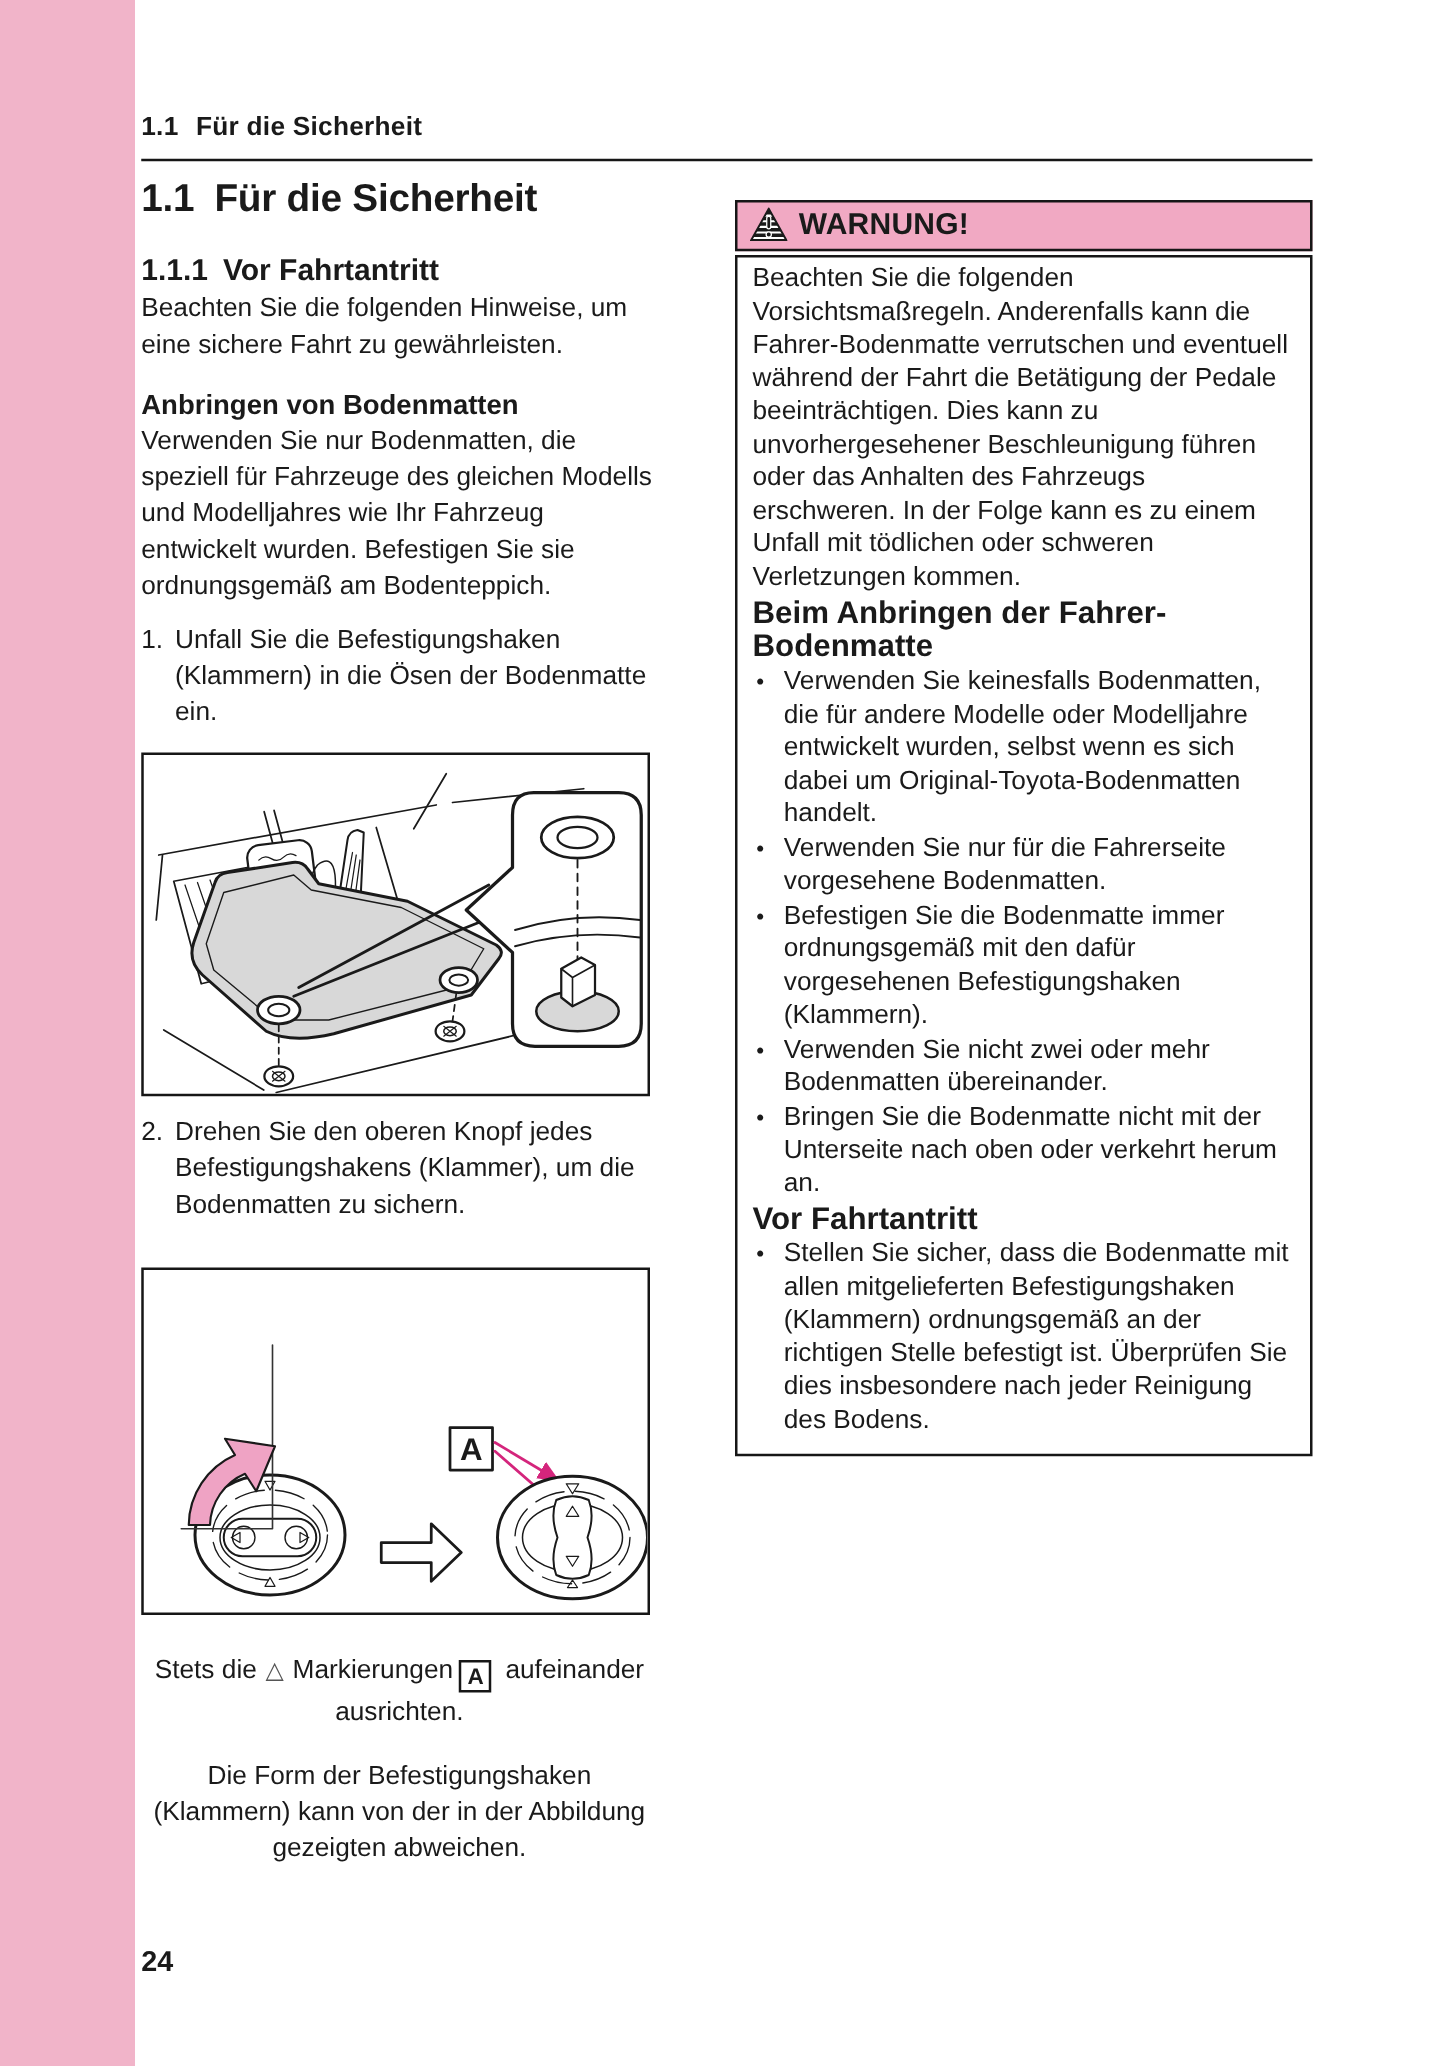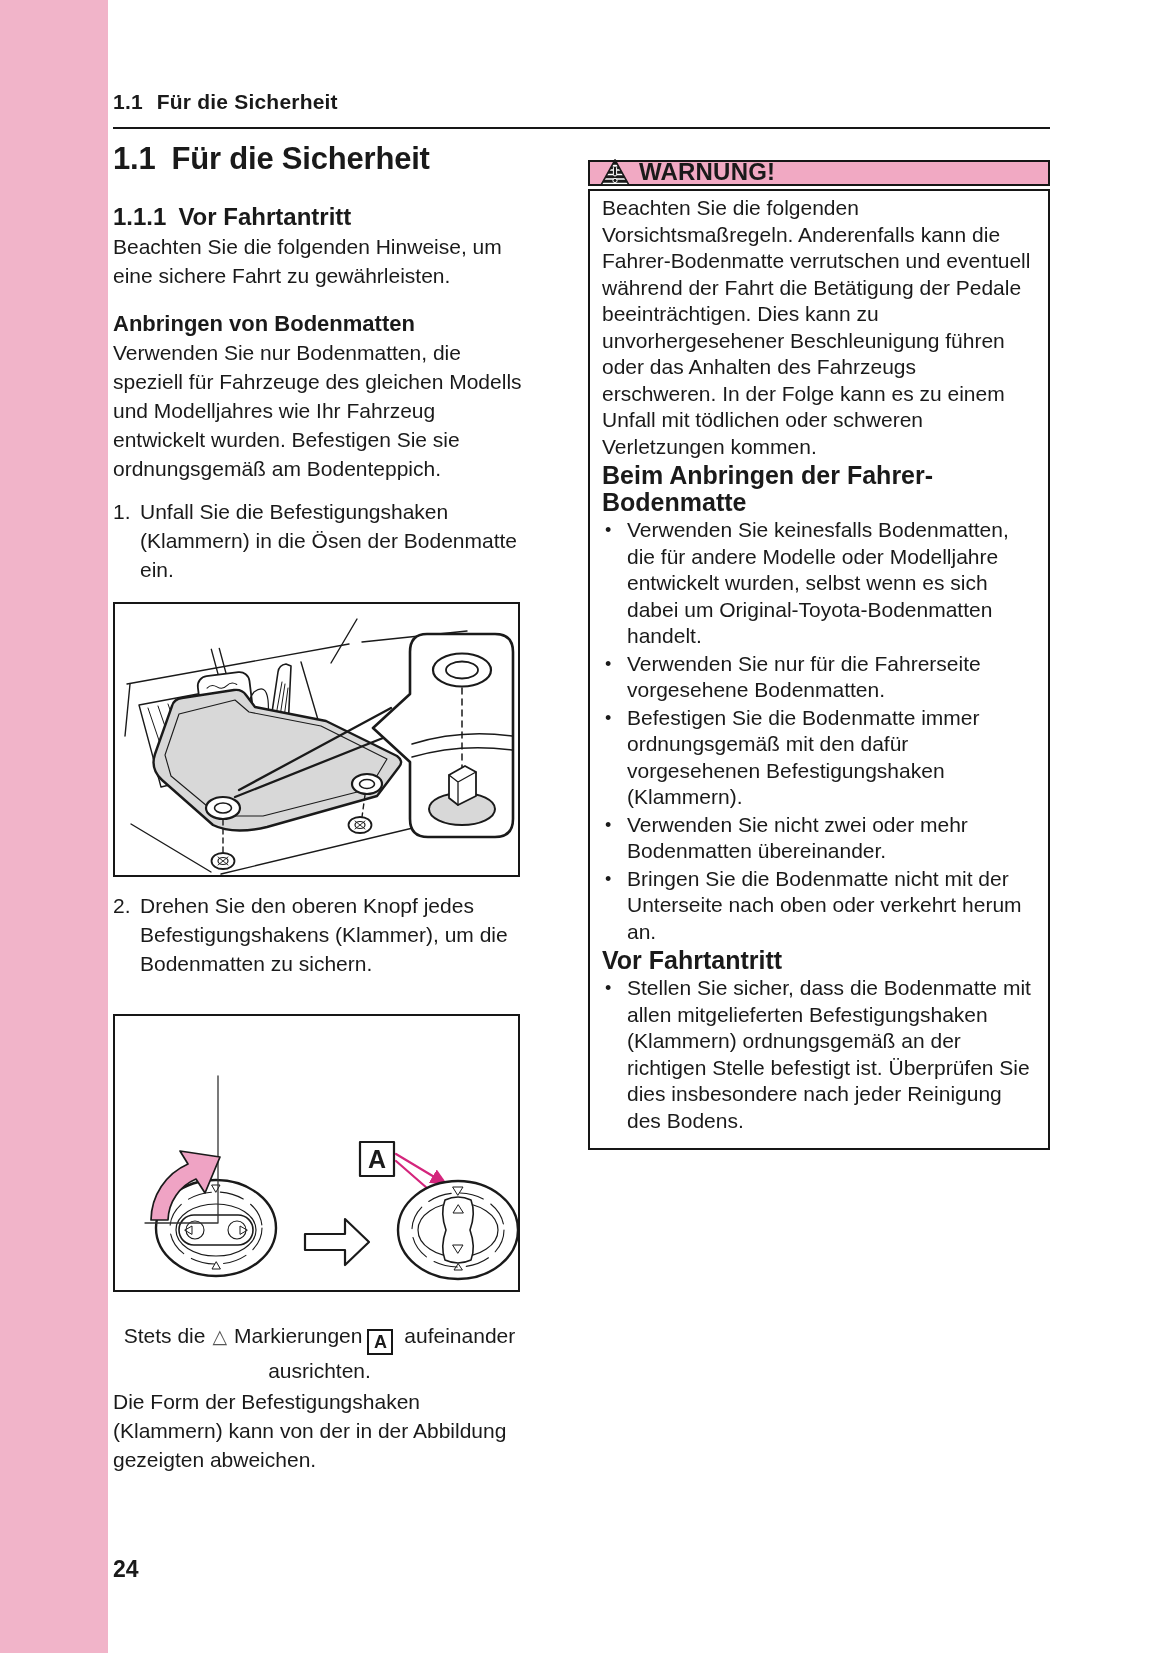--- a/index.html
+++ b/index.html
@@ -39,27 +39,27 @@
   .figure svg{display:block;}
   #figure1{margin-top:18px;height:275px;}
   #figure2{margin-top:36px;height:278px;}
   .align-note{margin-top:28px;line-height:32px;text-align:center;}
   .tri-glyph{color:#555;font-size:19px;margin:0 7px;}
   .a-box{
     display:inline-flex;align-items:center;justify-content:center;
     width:26px;height:26px;border:2px solid #161616;font-weight:bold;font-size:18px;
     vertical-align:-5px;margin:0 5px;background:#fff;
   }
-  .shape-note{}
+  .shape-note{margin-top:20px;text-align:center;}
   .warning{position:absolute;left:588px;top:160px;width:462px;}
   .warn-head{
     display:flex;align-items:center;gap:9px;
     background:var(--warning-header-pink);
     border:2.5px solid #161616;
-    height:26px;padding:2px 10px 4px;
+    height:41px;padding:2px 10px 4px;
     font-size:24px;font-weight:bold;letter-spacing:.2px;
   }
   .warn-head svg{display:block;flex:none;}
   .warn-body{
     border:2.5px solid #161616;margin-top:3px;
     padding:4px 14px 14px 12px;
     font-size:21px;line-height:26.5px;background:#fff;
   }
   .warn-sub{font-size:25px;font-weight:bold;margin-top:2px;line-height:27px;}
   .warn-list{list-style:none;}

